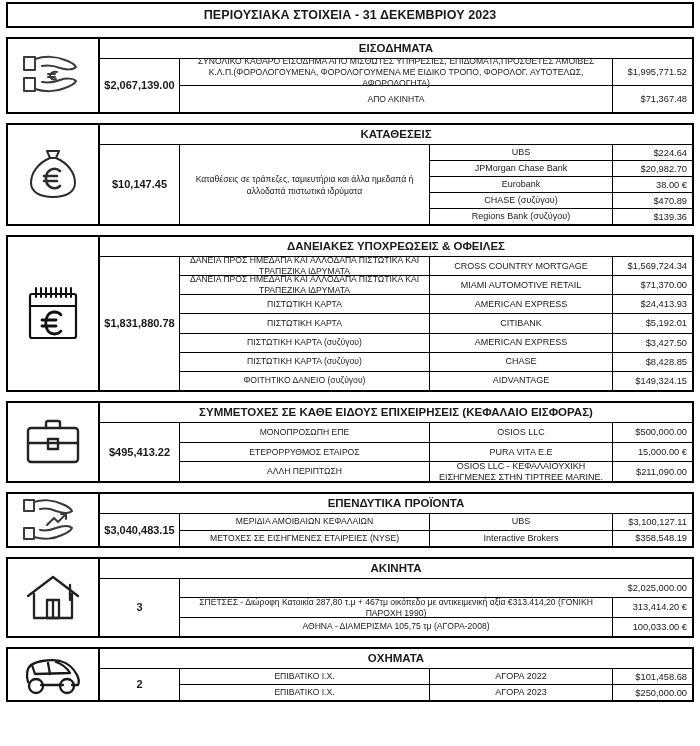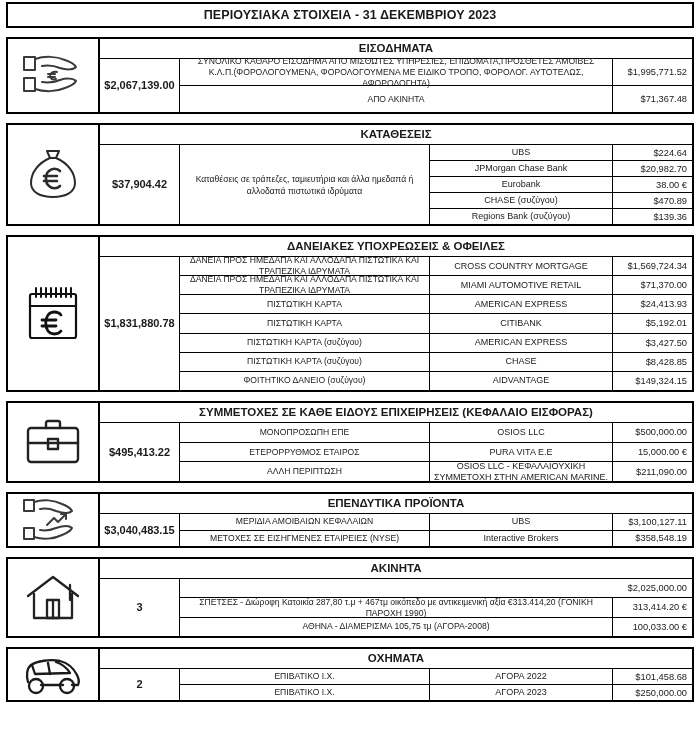--- a/index.html
+++ b/index.html
@@ -233,21 +233,21 @@
         <g fill="none" stroke="#2b2b2b" stroke-width="2" stroke-linejoin="round" stroke-linecap="round">
           <path d="M20 5 h12 l-3 7 h-6 z"></path>
           <path d="M23 12 C11 17 4 27 4 37 C4 46 13 51 26 51 C39 51 48 46 48 37 C48 27 41 17 29 12 Z"></path>
           <path d="M33 25 C30 22 25 22 22 25 C18 28 18 37 22 40 C25 43 30 43 33 40 M17 30 h13 M17 35 h13" stroke-width="2.6"></path>
         </g>
       </svg>
     </div>
     <div class="section-body">
       <div class="section-head">ΚΑΤΑΘΕΣΕΙΣ</div>
       <div class="section-rows">
-        <div class="total-cell">$37,904.42</div>
+        <div class="total-cell">$10,147.45</div>
         <div style="display:flex;flex:1">
           <div class="deposit-desc">Καταθέσεις σε τράπεζες, ταμιευτήρια και άλλα ημεδαπά ή αλλοδαπά πιστωτικά ιδρύματα</div>
           <div class="deposit-list">
             <div class="deposit-row">
               <div class="c-entity">UBS</div>
               <div class="c-amount">$224.64</div>
             </div>
             <div class="deposit-row">
               <div class="c-entity">JPMorgan Chase Bank</div>
               <div class="c-amount">$20,982.70</div>
@@ -356,21 +356,21 @@
             <div class="c-entity">OSIOS LLC</div>
             <div class="c-amount">$500,000.00</div>
           </div>
           <div class="row" style="height:16px">
             <div class="c-desc">ΕΤΕΡΟΡΡΥΘΜΟΣ ΕΤΑΙΡΟΣ</div>
             <div class="c-entity">PURA VITA E.E</div>
             <div class="c-amount">15,000.00 €</div>
           </div>
           <div class="row" style="height:28px">
             <div class="c-desc">ΑΛΛΗ ΠΕΡΙΠΤΩΣΗ</div>
-            <div class="c-entity">OSIOS LLC - ΚΕΦΑΛΑΙΟΥΧΙΚΗ ΣΥΜΜΕΤΟΧΗ ΣΤΗΝ AMERICAN MARINE.</div>
+            <div class="c-entity">OSIOS LLC - ΚΕΦΑΛΑΙΟΥΧΙΚΗ ΕΙΣΗΓΜΕΝΕΣ ΣΤΗΝ TIPTREE MARINE.</div>
             <div class="c-amount">$211,090.00</div>
           </div>
         </div>
       </div>
     </div>
   </div>
 
   <div class="section">
     <div class="icon-cell">
       <svg class="ico" width="64" height="52" viewBox="0 0 64 52">

